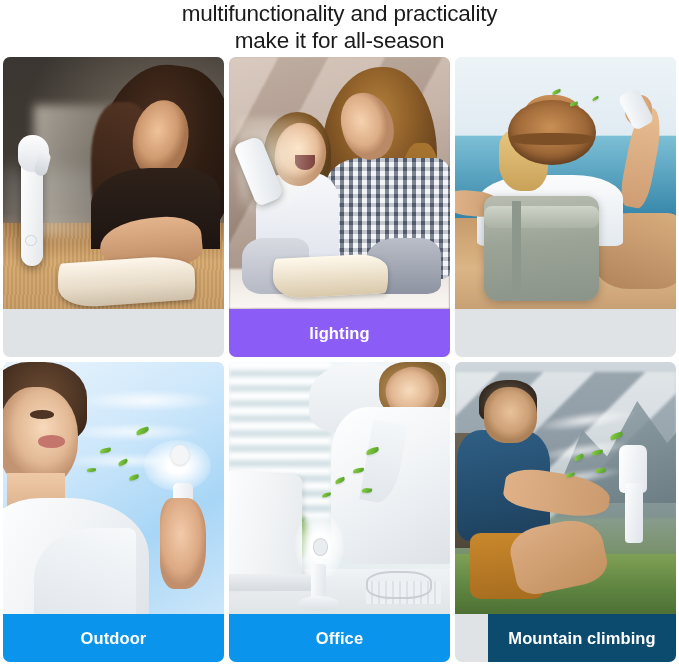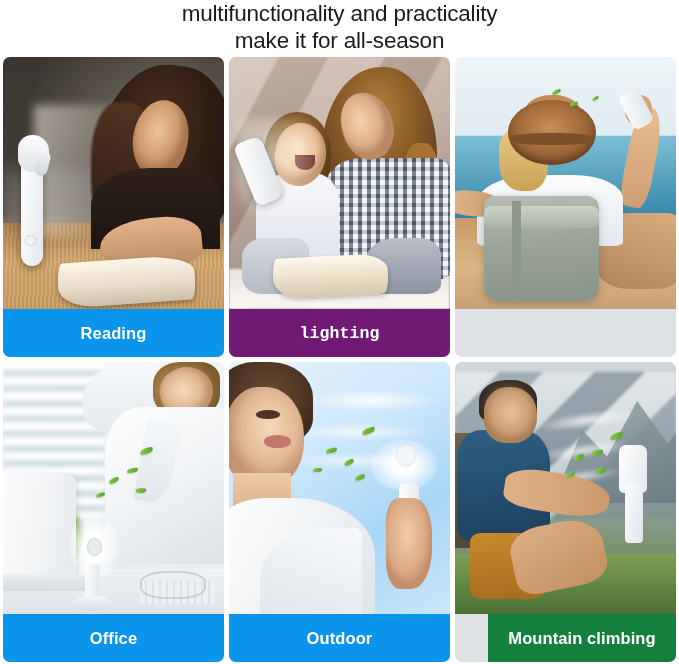--- a/index.html
+++ b/index.html
@@ -339,23 +339,20 @@
           <div class="arm"></div>
           <div class="book"></div>
           <div class="dev">
             <div class="body"></div>
             <div class="head"></div>
             <div class="noz"></div>
             <div class="btn"></div>
           </div>
         </div>
       </div>
-      <div class="caption" style="background: rgb(10, 148, 235); color: rgb(255, 255, 255);">
-        <span>Reading</span>
-      </div>
     </div>
 
     <div class="card">
       <div class="photo">
         <div class="scene s-light">
           <div class="tent"></div>
           <div class="floor"></div>
           <div class="m-hair"></div>
           <div class="m-braid"></div>
           <div class="m-shirt"></div>
@@ -364,21 +361,21 @@
           <div class="c-hair"></div>
           <div class="c-shirt"></div>
           <div class="c-face"></div>
           <div class="c-mouth"></div>
           <div class="c-legs"></div>
           <div class="lbook"></div>
           <div class="glow"></div>
           <div class="dev2"></div>
         </div>
       </div>
-      <div class="caption" style="background: #701a75; color: rgb(255, 255, 255); font-family: Liberation Mono, monospace;">
+      <div class="caption" style="background: #8b5cf6; color: rgb(255, 255, 255);">
         <span>lighting</span>
       </div>
     </div>
 
     <div class="card">
       <div class="photo">
         <div class="scene s-travel">
           <div class="sky"></div>
           <div class="sea"></div>
           <div class="rock"></div>
@@ -392,20 +389,47 @@
           <div class="hat-crown"></div>
           <div class="hat"></div>
           <div class="hatband"></div>
           <div class="pack"></div>
           <div class="pack-roll"></div>
           <div class="pack-strapL"></div>
           <div class="leaf" style="left:44%;top:13%;width:9px;height:4px;transform:rotate(-18deg);"></div>
           <div class="leaf" style="left:52%;top:18%;width:8px;height:4px;transform:rotate(-8deg);"></div>
           <div class="leaf" style="left:62%;top:16%;width:7px;height:3px;transform:rotate(-26deg);"></div>
         </div>
+      </div>
+    </div>
+
+    <div class="card">
+      <div class="photo">
+        <div class="scene s-out">
+          <div class="wind"></div>
+          <div class="o-hair"></div>
+          <div class="o-face"></div>
+          <div class="o-eye"></div>
+          <div class="o-lip"></div>
+          <div class="o-neck"></div>
+          <div class="o-robe"></div>
+          <div class="o-robe2"></div>
+          <div class="fan4"></div>
+          <div class="fan4hub"></div>
+          <div class="handle4"></div>
+          <div class="grip4"></div>
+          <div class="leaf" style="left:60%;top:26%;width:13px;height:6px;transform:rotate(-14deg);"></div>
+          <div class="leaf" style="left:44%;top:34%;width:11px;height:5px;transform:rotate(-6deg);"></div>
+          <div class="leaf" style="left:52%;top:39%;width:10px;height:5px;transform:rotate(-20deg);"></div>
+          <div class="leaf" style="left:38%;top:42%;width:9px;height:4px;transform:rotate(4deg);"></div>
+          <div class="leaf" style="left:57%;top:45%;width:10px;height:5px;transform:rotate(-12deg);"></div>
+        </div>
+      </div>
+      <div class="caption" style="background: rgb(10, 148, 235); color: rgb(255, 255, 255);">
+        <span>Outdoor</span>
       </div>
     </div>
 
     <div class="card">
       <div class="photo">
         <div class="scene s-office">
           <div class="blind"></div>
           <div class="chair"></div>
           <div class="of-arms"></div>
           <div class="of-hair"></div>
@@ -429,47 +453,20 @@
           <div class="leaf" style="left:42%;top:52%;width:9px;height:4px;transform:rotate(-10deg);"></div>
         </div>
       </div>
       <div class="caption" style="background: rgb(10, 148, 235); color: rgb(255, 255, 255);">
         <span>Office</span>
       </div>
     </div>
 
     <div class="card">
       <div class="photo">
-        <div class="scene s-out">
-          <div class="wind"></div>
-          <div class="o-hair"></div>
-          <div class="o-face"></div>
-          <div class="o-eye"></div>
-          <div class="o-lip"></div>
-          <div class="o-neck"></div>
-          <div class="o-robe"></div>
-          <div class="o-robe2"></div>
-          <div class="fan4"></div>
-          <div class="fan4hub"></div>
-          <div class="handle4"></div>
-          <div class="grip4"></div>
-          <div class="leaf" style="left:60%;top:26%;width:13px;height:6px;transform:rotate(-14deg);"></div>
-          <div class="leaf" style="left:44%;top:34%;width:11px;height:5px;transform:rotate(-6deg);"></div>
-          <div class="leaf" style="left:52%;top:39%;width:10px;height:5px;transform:rotate(-20deg);"></div>
-          <div class="leaf" style="left:38%;top:42%;width:9px;height:4px;transform:rotate(4deg);"></div>
-          <div class="leaf" style="left:57%;top:45%;width:10px;height:5px;transform:rotate(-12deg);"></div>
-        </div>
-      </div>
-      <div class="caption" style="background: rgb(10, 148, 235); color: rgb(255, 255, 255);">
-        <span>Outdoor</span>
-      </div>
-    </div>
-
-    <div class="card">
-      <div class="photo">
         <div class="scene s-mtn">
           <div class="peaks"></div>
           <div class="ridge"></div>
           <div class="grass"></div>
           <div class="wind6"></div>
           <div class="m-pack"></div>
           <div class="m-torso"></div>
           <div class="m-hair"></div>
           <div class="m-head"></div>
           <div class="m-shorts"></div>
@@ -477,19 +474,19 @@
           <div class="m-armf"></div>
           <div class="fan6"></div>
           <div class="fan6h"></div>
           <div class="leaf" style="left:70%;top:28%;width:13px;height:6px;transform:rotate(-14deg);"></div>
           <div class="leaf" style="left:62%;top:35%;width:11px;height:5px;transform:rotate(-6deg);"></div>
           <div class="leaf" style="left:54%;top:37%;width:10px;height:5px;transform:rotate(-20deg);"></div>
           <div class="leaf" style="left:64%;top:42%;width:10px;height:5px;transform:rotate(6deg);"></div>
           <div class="leaf" style="left:50%;top:44%;width:9px;height:4px;transform:rotate(-10deg);"></div>
         </div>
       </div>
-      <div class="caption" style="background: #15803d; color: rgb(255, 255, 255); margin-left: 33px;">
+      <div class="caption" style="background: #0c4a6e; color: rgb(255, 255, 255); margin-left: 33px;">
         <span>Mountain climbing</span>
       </div>
     </div>
 
   </div>
 </div>
 
 </body></html>

